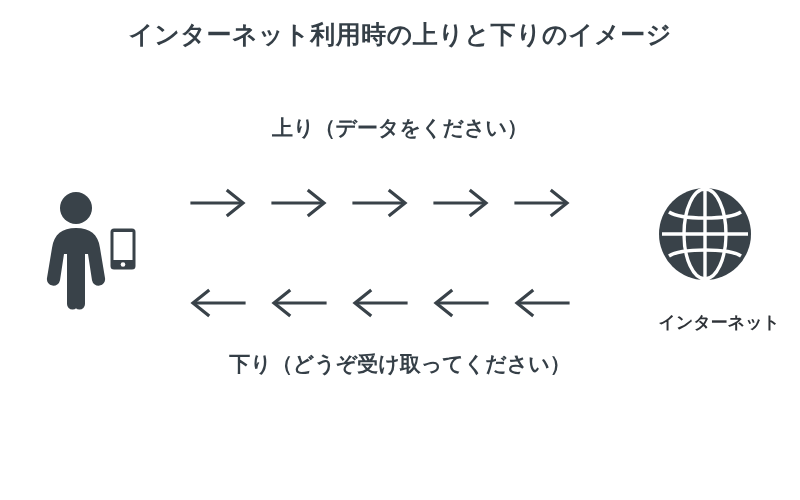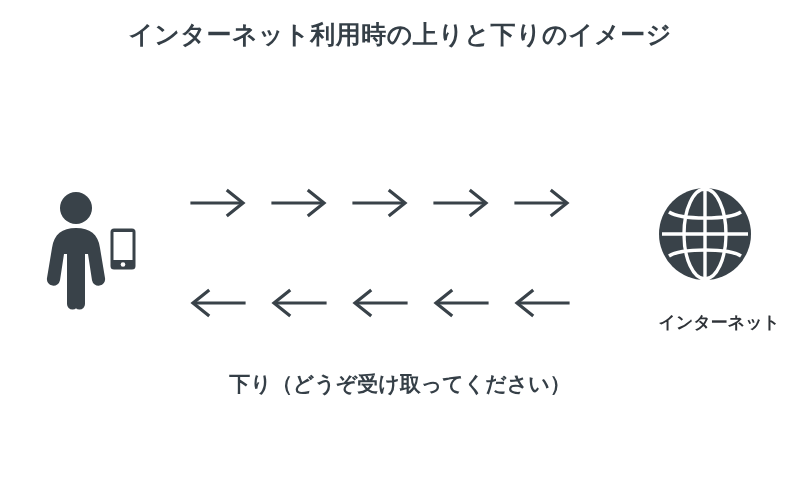--- a/index.html
+++ b/index.html
@@ -38,21 +38,21 @@
     position: absolute;
     width: 800px;
     left: 0;
     text-align: center;
     font-size: 21px;
     font-weight: bold;
     color: #353f47;
     white-space: nowrap;
   }
   .flow-label.up   { top: 114px; }
-  .flow-label.down { top: 370px; }
+  .flow-label.down { top: 350px; }
 
   .user-group {
     position: absolute;
     left: 44px;
     top: 190px;
     width: 110px;
     height: 120px;
   }
   .person-icon {
     position: absolute;
@@ -106,20 +106,21 @@
     flex: 0 0 auto;
   }
 </style>
 </head>
 <body>
 
 <div class="canvas">
 
   <div class="title">インターネット利用時の上りと下りのイメージ</div>
 
+  <div class="flow-label up">上り（データをください）</div>
 
   <div class="flow-label down">下り（どうぞ受け取ってください）</div>
 
   <div class="user-group">
     <span class="person-icon">
       <svg width="64" height="120" viewBox="0 0 64 120" xmlns="http://www.w3.org/2000/svg">
         <circle cx="32" cy="18" r="16" fill="#394249"></circle>
         <path d="M32 38
                  C 18 38, 10 44, 8 58
                  L 3 88

